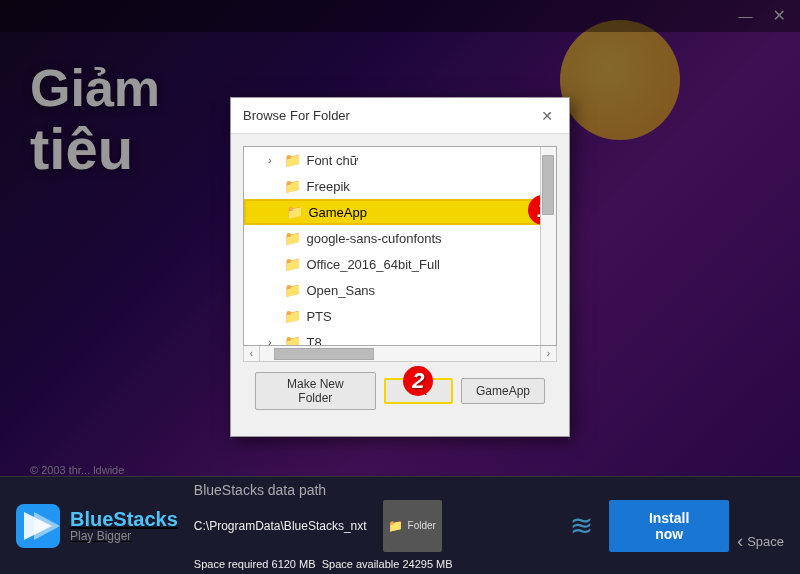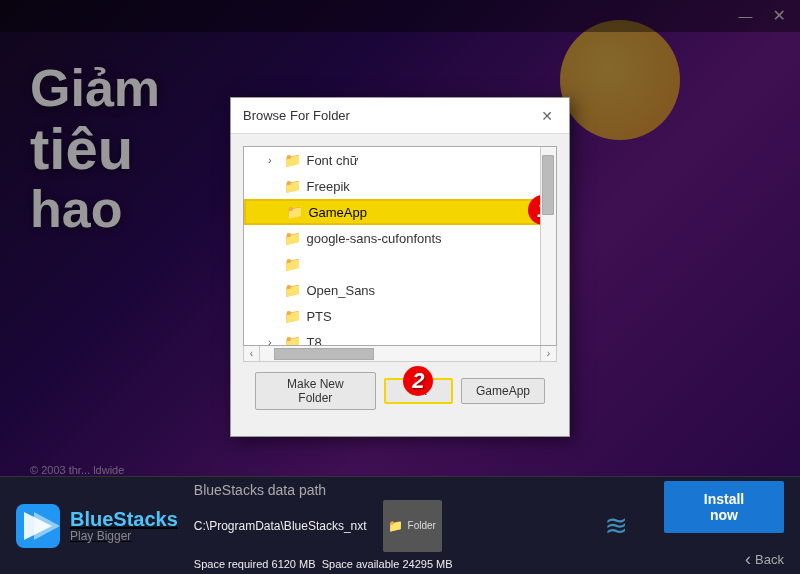--- a/index.html
+++ b/index.html
@@ -152,23 +152,23 @@
     }
     .space-row {
       display: flex;
       font-size: 11px;
       color: #aaa;
     }
     .space-row span { color: #eee; }
 
     .action-section {
       display: flex;
-      flex-direction: column;
+      flex-direction: row;
       align-items: flex-end;
-      gap: 16px;
+      gap: 8px;
       min-width: 140px;
       justify-content: center;
     }
     .install-now-btn {
       background: #1976d2;
       color: white;
       border: none;
       padding: 10px 24px;
       font-size: 14px;
       font-weight: 600;
@@ -414,21 +414,20 @@
 <div class="moon"></div>
 
 <div class="titlebar">
   <span class="titlebar-btn">—</span>
   <span class="titlebar-btn titlebar-close">✕</span>
 </div>
 
 <div class="bg-text">
   <div>Giảm</div>
   <div class="line3">tiêu</div>
-  <div>hao</div>
 </div>
 
 <div class="copyright">© 2003 thr...                                               ldwide</div>
 
 <div class="dialog-overlay">
   <div class="dialog">
 
     <div class="dialog-titlebar">
       <span class="dialog-title">Browse For Folder</span>
       <button class="dialog-close-btn">✕</button>
@@ -460,20 +459,21 @@
 
           <div class="tree-item indent1">
             <span class="expand-icon"></span>
             <span class="folder-icon">📁</span>
             <span>google-sans-cufonfonts</span>
           </div>
 
           <div class="tree-item indent1">
             <span class="expand-icon"></span>
             <span class="folder-icon">📁</span>
+            <span>Office_2016_64bit_Full</span>
           </div>
 
           <div class="tree-item indent1">
             <span class="expand-icon"></span>
             <span class="folder-icon">📁</span>
             <span>Open_Sans</span>
           </div>
 
           <div class="tree-item indent1">
             <span class="expand-icon"></span>
@@ -540,16 +540,16 @@
       <span>Space available</span>
       &nbsp;<span>24295 MB</span>
     </div>
   </div>
 
   <div style="color:#4fc3f7; font-size:28px; opacity:0.7; margin-right:16px;">≋</div>
 
   <div class="action-section">
     <button class="install-now-btn">Install now</button>
     <button class="back-btn">
-      <span>Back</span>
+      <span>Space</span>
     </button>
   </div>
 </div>
 
 </body></html>

